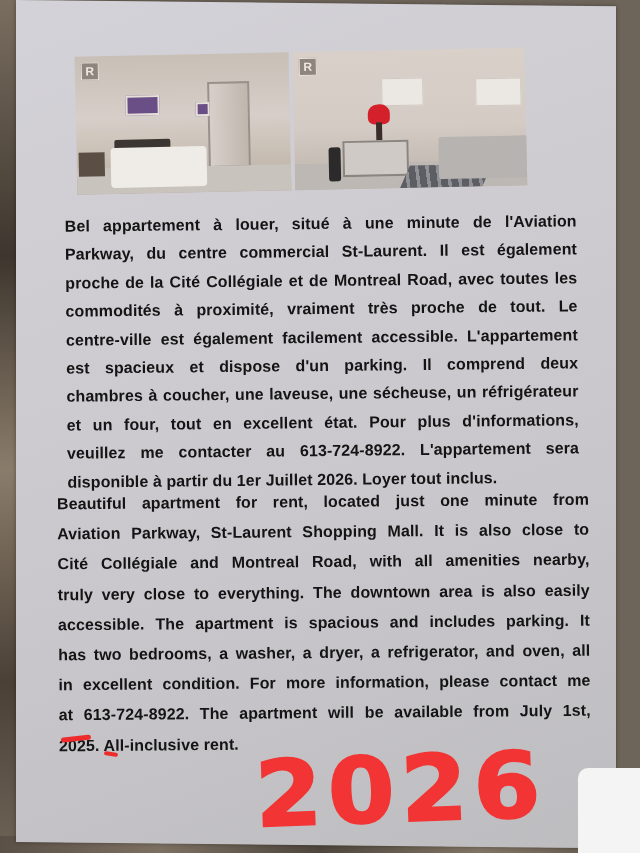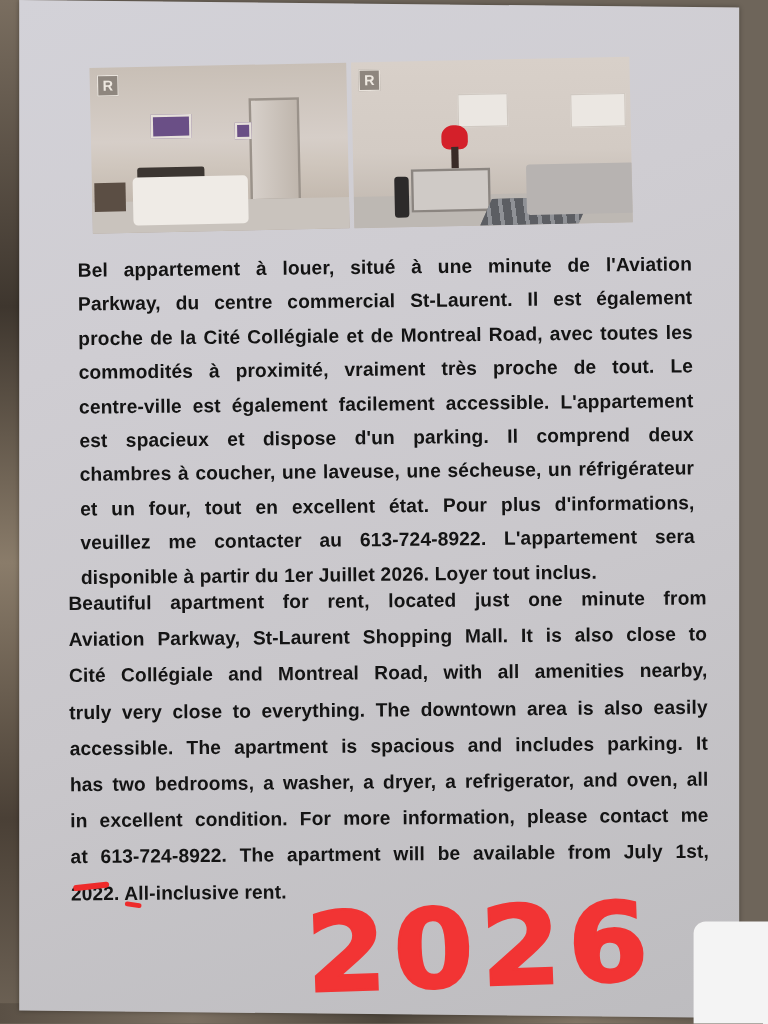--- a/index.html
+++ b/index.html
@@ -144,17 +144,17 @@
 
 <div class="text-block en-block">
   <span class="line">Beautiful apartment for rent, located just one minute from</span>
   <span class="line">Aviation Parkway, St-Laurent Shopping Mall. It is also close to</span>
   <span class="line">Cité Collégiale and Montreal Road, with all amenities nearby,</span>
   <span class="line">truly very close to everything. The downtown area is also easily</span>
   <span class="line">accessible. The apartment is spacious and includes parking. It</span>
   <span class="line">has two bedrooms, a washer, a dryer, a refrigerator, and  oven, all</span>
   <span class="line">in excellent condition. For more information, please contact me</span>
   <span class="line">at 613-724-8922. The apartment will be available from July 1st,</span>
-  <span class="line last"><span class="strike-2025">2022.</span><span> All-inclusive rent.</span></span>
+  <span class="line last"><span class="strike-2025">2025.</span><span> All-inclusive rent.</span></span>
 </div>
 
 <div class="red-underline"></div>
 <div class="handwritten">2026</div>
 
 </body></html>

